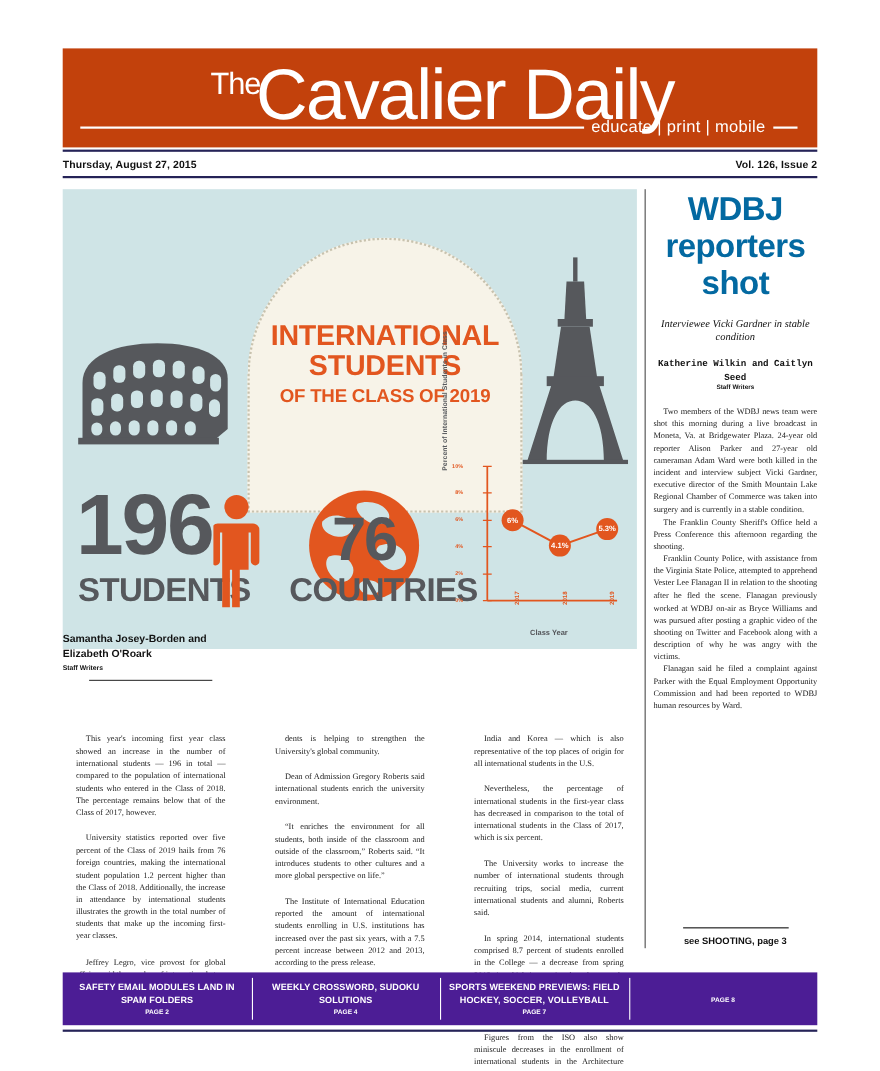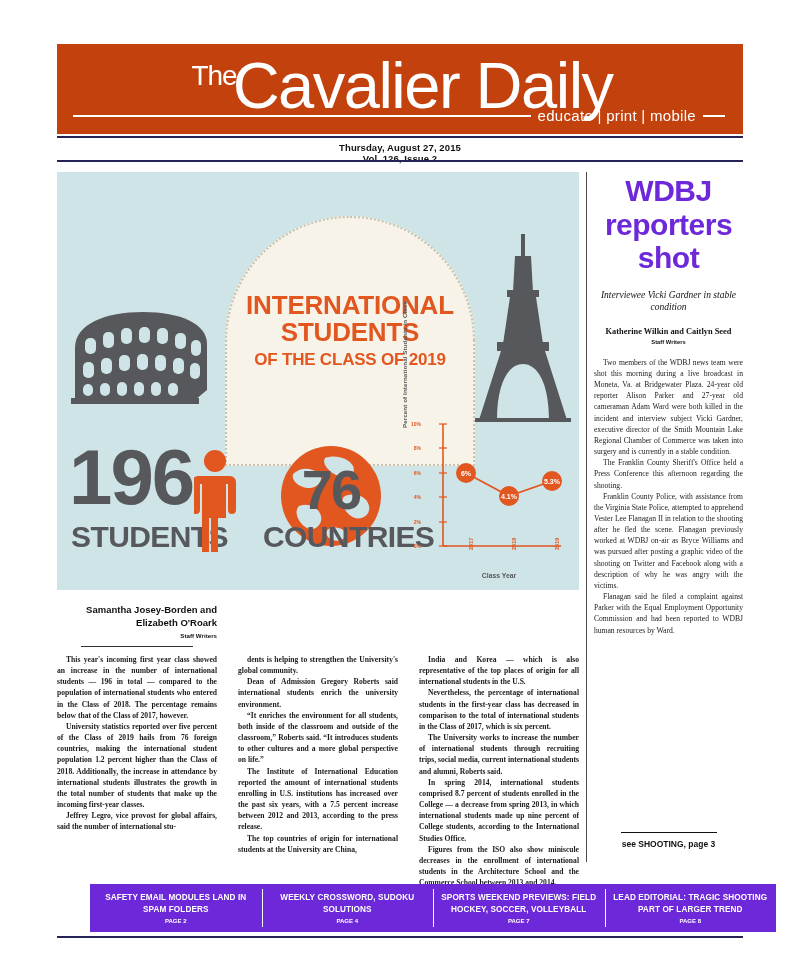--- a/index.html
+++ b/index.html
@@ -43,21 +43,21 @@
   }
   .mast-rule-right { width:22px; height:2px; background:#fff; margin-left:7px; }
 
   .mast-underline {
     position:absolute; left:57px; top:136px; width:686px; height:2px; background:#252357;
   }
   .dateline-row {
     position:absolute; left:57px; top:142px; width:686px; height:16px;
     display:flex; justify-content:space-between; align-items:center;
     font-family:"Liberation Sans", sans-serif;
-    font-size:9.5px; font-weight:700; color:#111; letter-spacing:.1px;flex-direction:column;
+    font-size:9.5px; font-weight:700; color:#111; letter-spacing:.1px;
   }
   .dateline-rule {
     position:absolute; left:57px; top:160px; width:686px; height:1.5px; background:#252357;
   }
 
   
   .main-left { position:absolute; left:57px; top:172px; width:522px; height:700px; }
   .main-right{ position:absolute; left:594px; top:172px; width:149px; height:700px; }
   .vert-rule { position:absolute; left:586px; top:172px; width:1.2px; height:690px; background:#4a4a4a; }
 
@@ -144,21 +144,21 @@
     transform:rotate(-90deg); transform-origin:left top; white-space:nowrap;
   }
   .dot-lab {
     position:absolute;
     font-family:"Liberation Sans", sans-serif; font-weight:700;
     font-size:7px; color:#fff; text-align:center; width:26px;
   }
 
   
   .lead-byline {
-    position:absolute; left:0; top:432px; width:160px; text-align:right;
+    position:absolute; left:0; top:404px; width:160px; text-align:left;
   }
   .by-names {
     font-family:"Liberation Sans", sans-serif; font-weight:700;
     font-size:9.5px; color:#111; line-height:1.35;
   }
   .by-role {
     font-family:"Liberation Sans", sans-serif; font-weight:700;
     font-size:6.2px; color:#111; margin-top:2px;
   }
   .by-rule { width:112px; height:1px; background:#333; margin:7px auto 0; }
@@ -169,35 +169,35 @@
   .col {
     position:absolute; top:0; width:160px; height:390px;
     font-family:"Liberation Serif", serif;
     font-size:7.6px; line-height:1.47; color:#1a1a1a;
     text-align:justify; text-justify:inter-word; hyphens:auto;
     overflow:hidden;
   }
   .col1 { left:0; }
   .col2 { left:181px; }
   .col3 { left:362px; }
-  .col p { text-indent:9px; margin:0;font-weight:bold; }
+  .col p { text-indent:9px; margin:12px; }
 
   
   .rt-head {
     font-family:"Liberation Sans", sans-serif; font-weight:700;
-    font-size:30px; line-height:1.12; color:#6d28d9;
+    font-size:30px; line-height:1.12; color:#0369a1;
     text-align:center; letter-spacing:-0.5px; margin-top:2px;
   }
   .rt-deck {
     font-family:"Liberation Serif", serif; font-style:italic;
     font-size:9.5px; line-height:1.3; color:#111;
     text-align:center; margin-top:14px;
   }
   .rt-by {
-    font-family:Liberation Serif, serif; font-weight:700;
+    font-family:Liberation Mono, monospace; font-weight:700;
     font-size:8.4px; line-height:1.35; color:#111;
     text-align:center; margin-top:13px;
   }
   .rt-role {
     font-family:"Liberation Sans", sans-serif; font-weight:700;
     font-size:5.8px; color:#111; text-align:center; margin-top:1px;
   }
   .rt-body {
     margin-top:12px;
     font-family:"Liberation Serif", serif;
@@ -207,21 +207,21 @@
   .rt-body p { text-indent:9px; margin:0; }
   .jump-rule { width:96px; height:1.3px; background:#111; margin:10px auto 6px; }
   .jump {
     font-family:"Liberation Sans", sans-serif; font-weight:700;
     font-size:8.5px; color:#111; text-align:center;
   }
 
   
   .teasers {
     position:absolute; left:57px; top:884px; width:686px; height:48px;
-    background:#6d28d9; display:flex;margin-left:33px;
+    background:#4c1d95; display:flex;
   }
   .teaser {
     flex:1; display:flex; flex-direction:column; align-items:center;
     justify-content:center; text-align:center; padding:0 6px;
     color:#fff; position:relative;
   }
   .teaser + .teaser::before {
     content:""; position:absolute; left:0; top:5px; bottom:5px;
     width:1px; background:#fff;
   }
@@ -424,19 +424,18 @@
     </div>
     <div class="teaser">
       <div class="teaser-title">WEEKLY CROSSWORD, SUDOKU SOLUTIONS</div>
       <div class="teaser-page">PAGE 4</div>
     </div>
     <div class="teaser">
       <div class="teaser-title">SPORTS WEEKEND PREVIEWS: FIELD HOCKEY, SOCCER, VOLLEYBALL</div>
       <div class="teaser-page">PAGE 7</div>
     </div>
     <div class="teaser">
-      <div class="teaser-title">LEAD EDITORIAL: TRAGIC SHOOTING PART OF LARGER TREND</div>
       <div class="teaser-page">PAGE 8</div>
     </div>
   </div>
   <div class="teaser-underline"></div>
 
 </div>
 
 </body></html>

